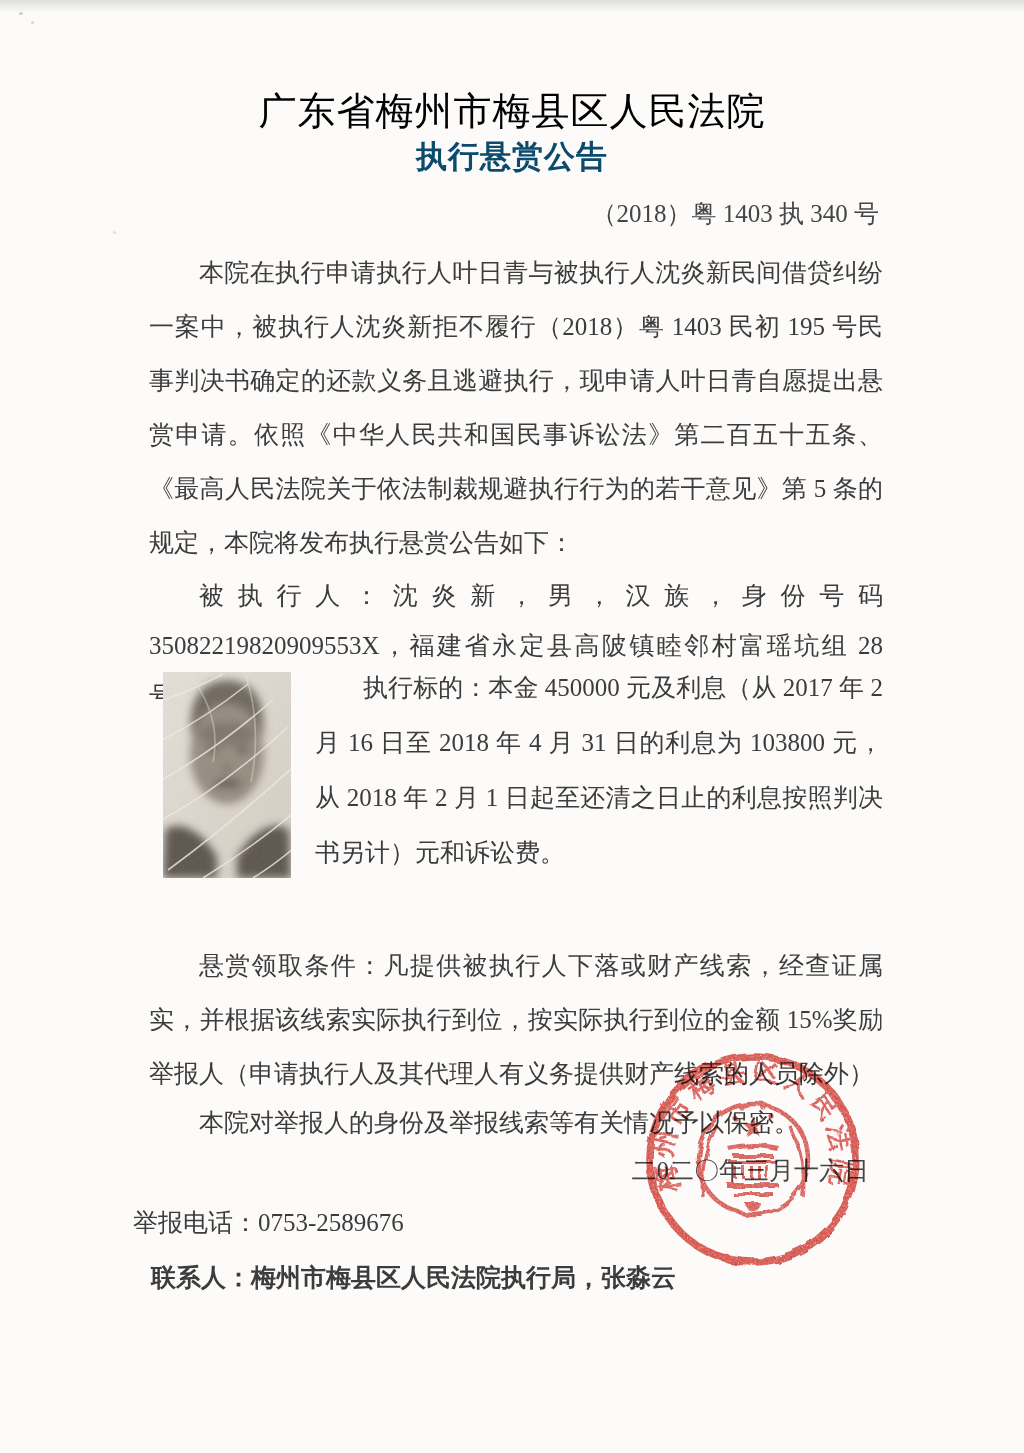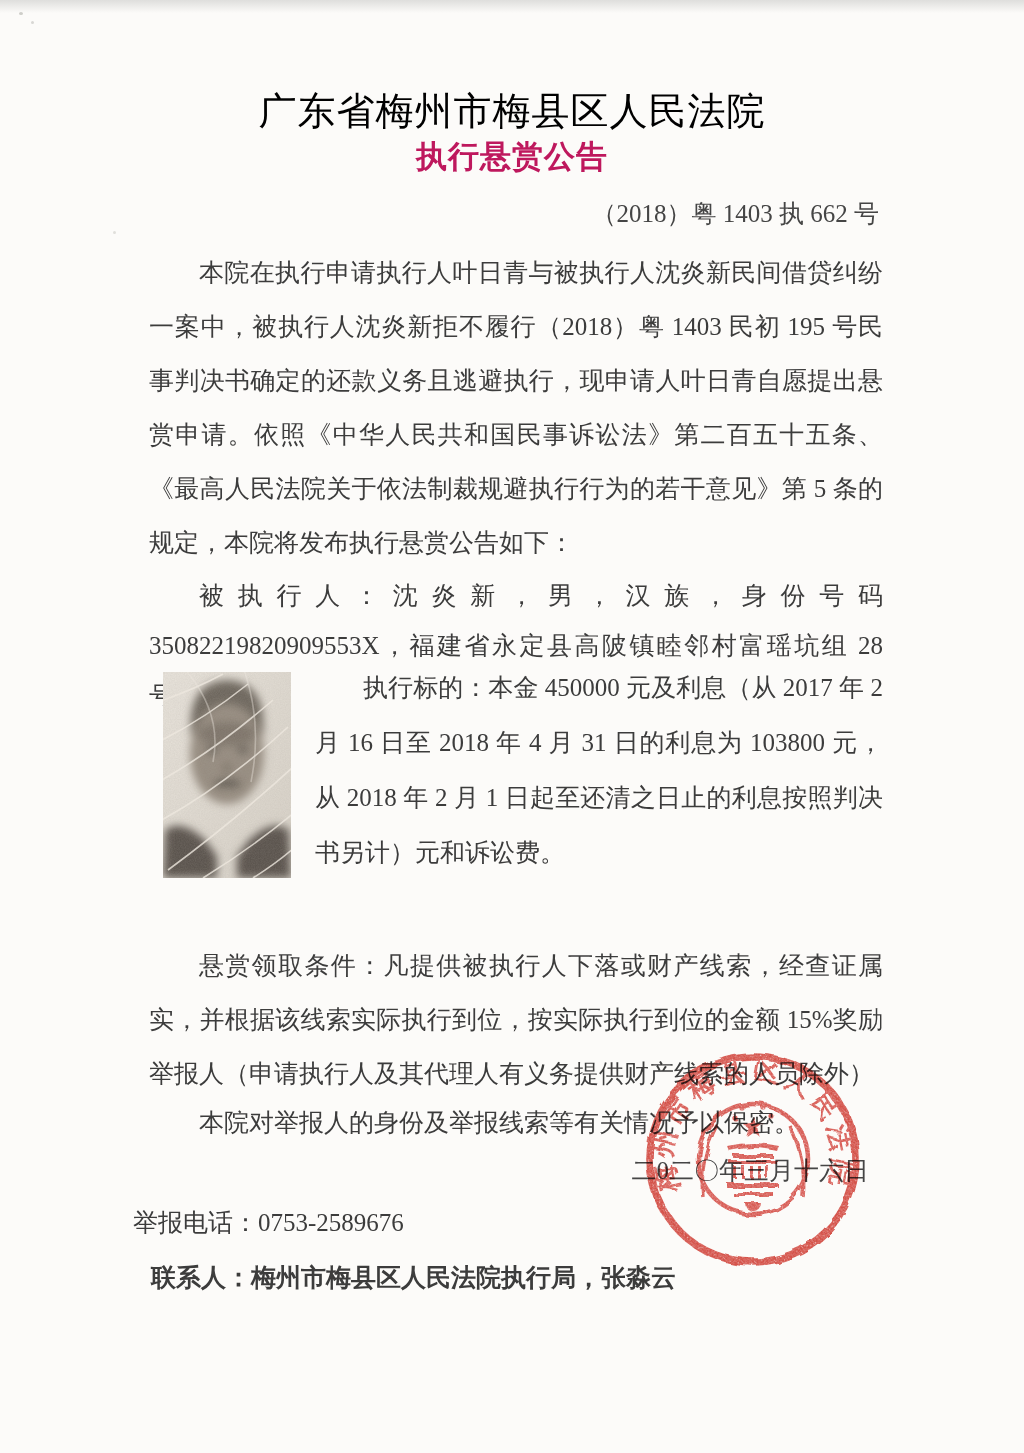--- a/index.html
+++ b/index.html
@@ -23,21 +23,21 @@
   .speck.s3 { left: 113px; top: 231px; width: 3px; height: 3px; opacity: .28; }
 
   .court-name {
     position: absolute; top: 63px; left: 0; width: 100%;
     text-align: center; font-size: 38px; font-weight: 400;
     letter-spacing: 1px; color: #000000; margin-top: 23px;
   }
   .doc-title {
     position: absolute; top: 136px; left: 0; width: 100%;
     text-align: center; font-size: 31px; font-weight: 700;
-    letter-spacing: 1px; color: #be185d;
+    letter-spacing: 1px; color: #0c4a6e;
   }
   .case-no {
     position: absolute; top: 198px; left: 149px; width: 734px;
     box-sizing: border-box; padding-right: 4px;
     text-align: right; font-size: 25px; line-height: 32px; color: #454545;
   }
   .para {
     position: absolute; left: 149px; width: 734px;
     font-size: 25px; line-height: 54px;
     text-align: justify; color: #3c3c3c;
@@ -73,21 +73,21 @@
 
 <div class="page">
 
   <div class="scan-edge"></div>
   <div class="speck s1"></div>
   <div class="speck s2"></div>
   <div class="speck s3"></div>
 
   <div class="court-name">广东省梅州市梅县区人民法院</div>
   <div class="doc-title">执行悬赏公告</div>
-  <div class="case-no">（2018）粤 1403 执 662 号</div>
+  <div class="case-no">（2018）粤 1403 执 340 号</div>
 
   <div class="para indent p-intro">本院在执行申请执行人叶日青与被执行人沈炎新民间借贷纠纷一案中，被执行人沈炎新拒不履行（2018）粤 1403 民初 195 号民事判决书确定的还款义务且逃避执行，现申请人叶日青自愿提出悬赏申请。依照《中华人民共和国民事诉讼法》第二百五十五条、《最高人民法院关于依法制裁规避执行行为的若干意见》第 5 条的规定，本院将发布执行悬赏公告如下：</div>
   <div class="para indent p-subject">被执行人：沈炎新，男，汉族，身份号码 35082219820909553X，福建省永定县高陂镇睦邻村富瑶坑组 28 号。</div>
 
   <svg class="photo" viewBox="0 0 128 206">
     <defs>
       <linearGradient id="phBg" x1="0" y1="0" x2="1" y2="1">
         <stop offset="0" stop-color="#eae5dd"></stop>
         <stop offset="1" stop-color="#d8d2c8"></stop>
       </linearGradient>

